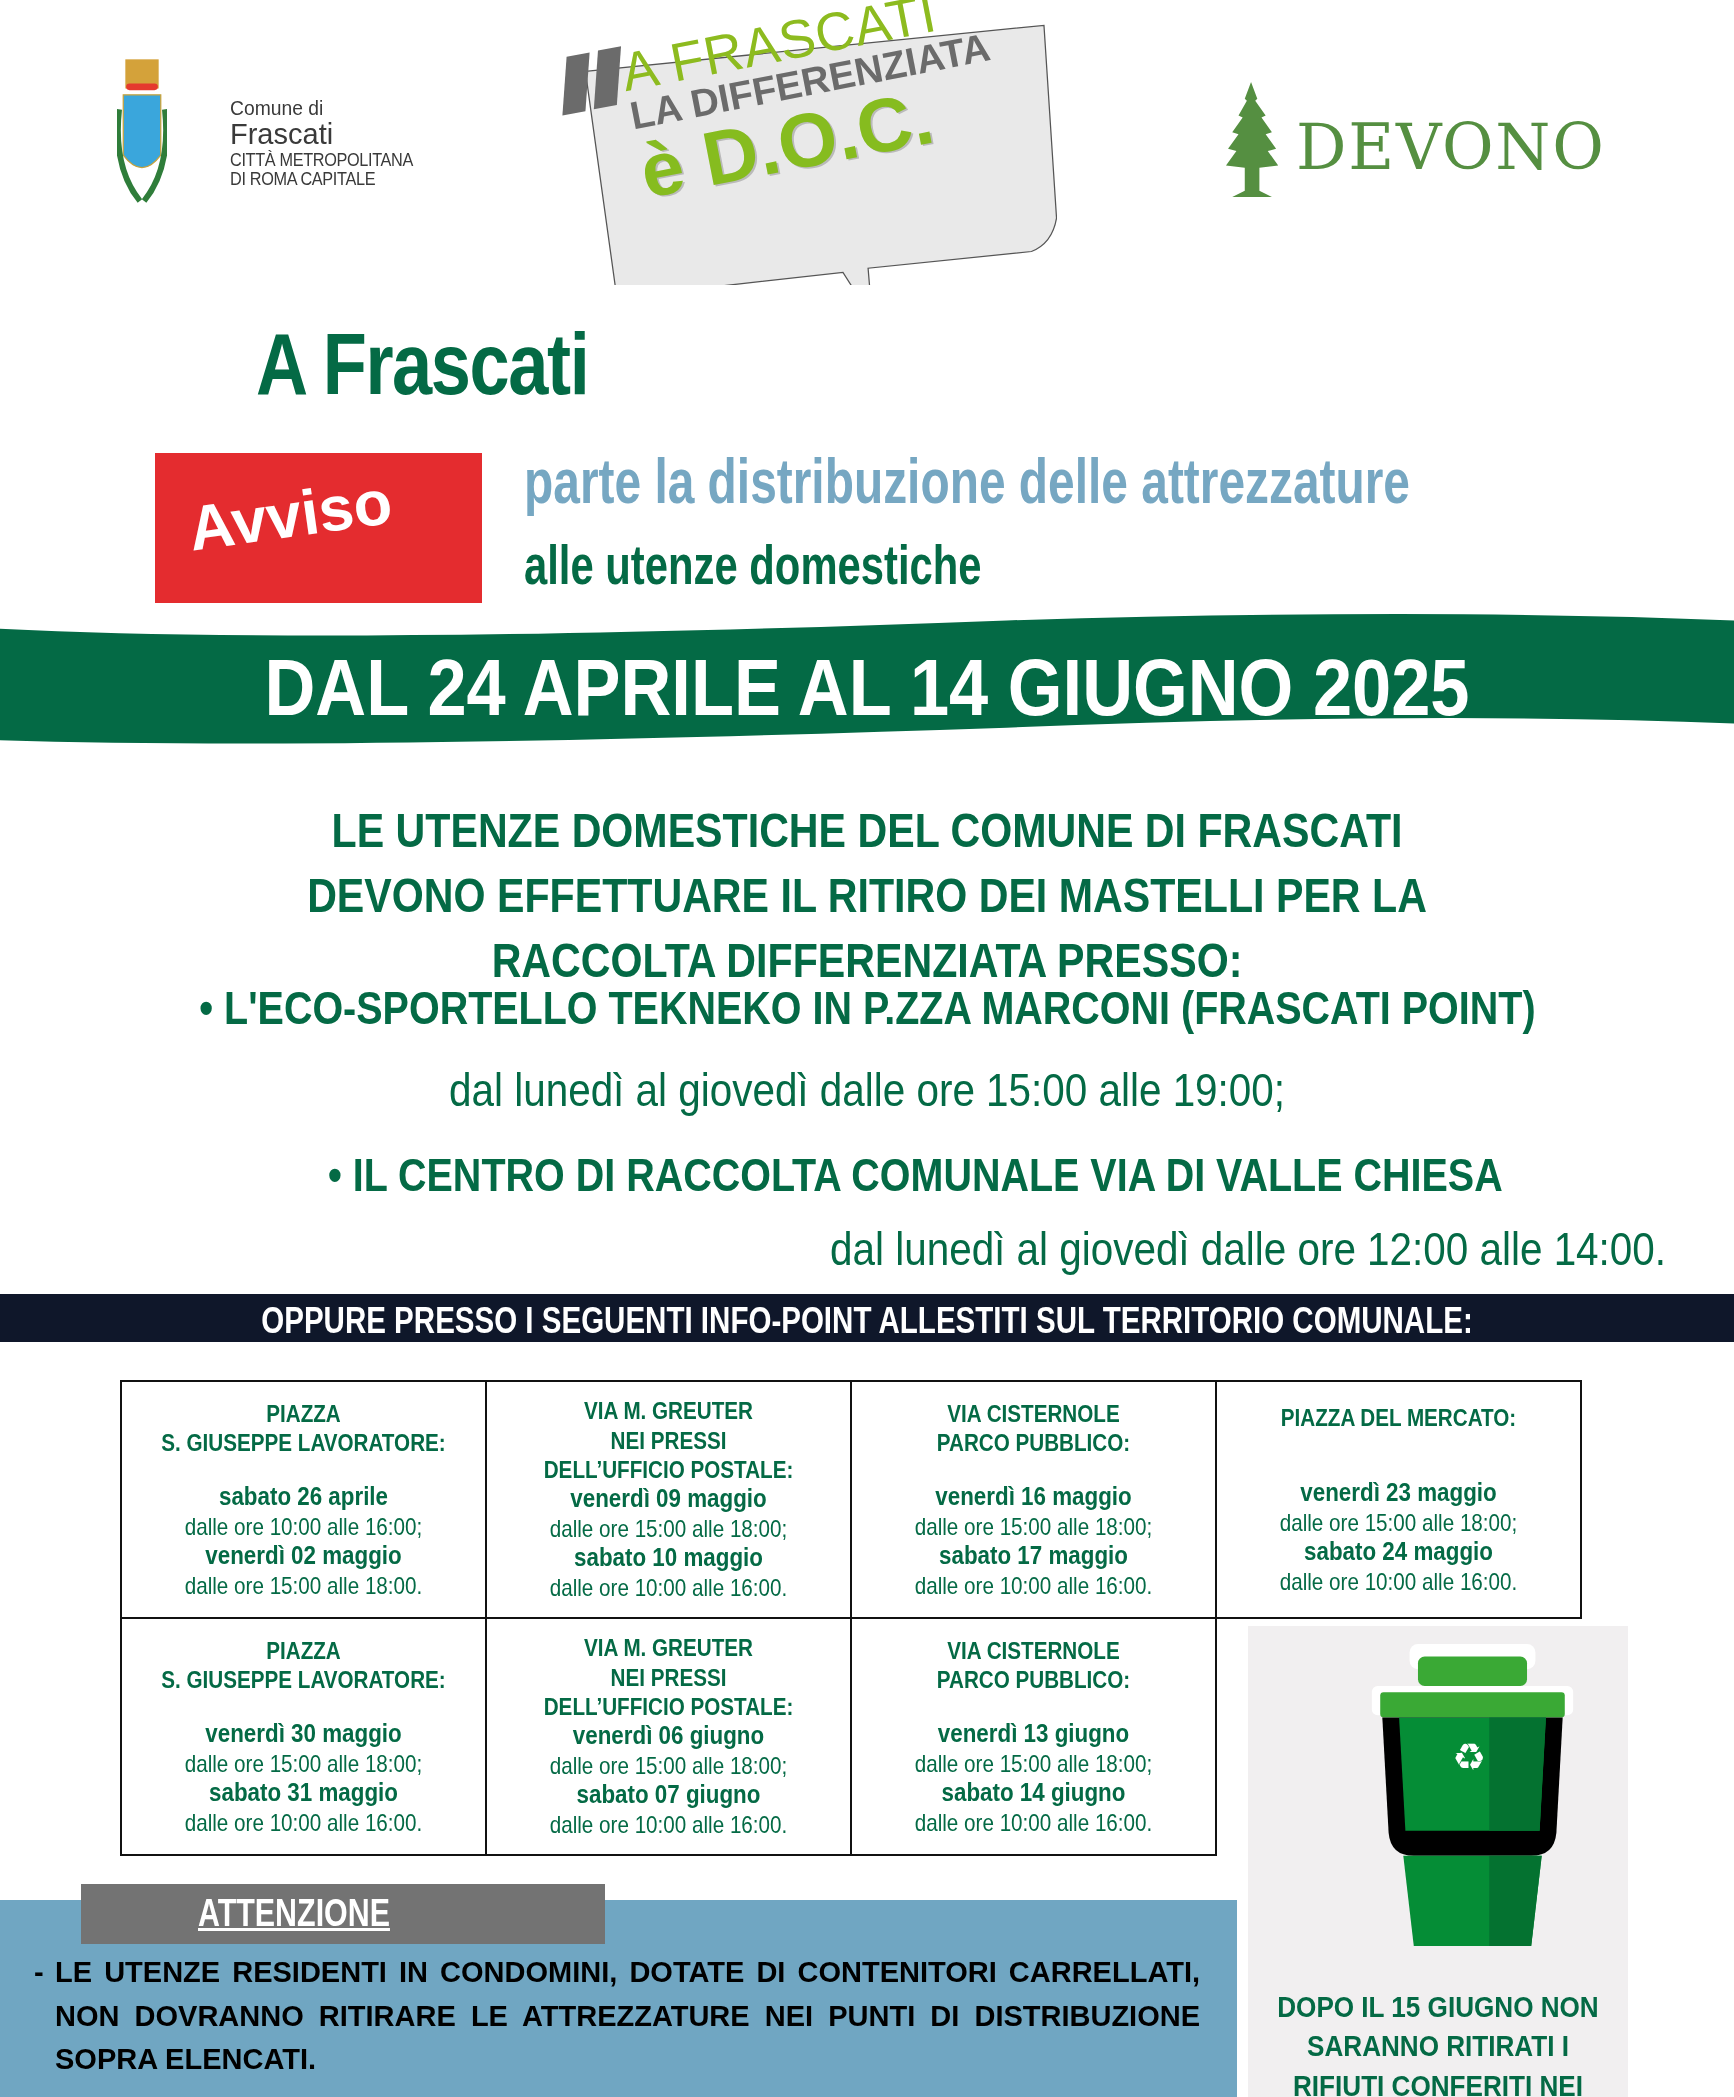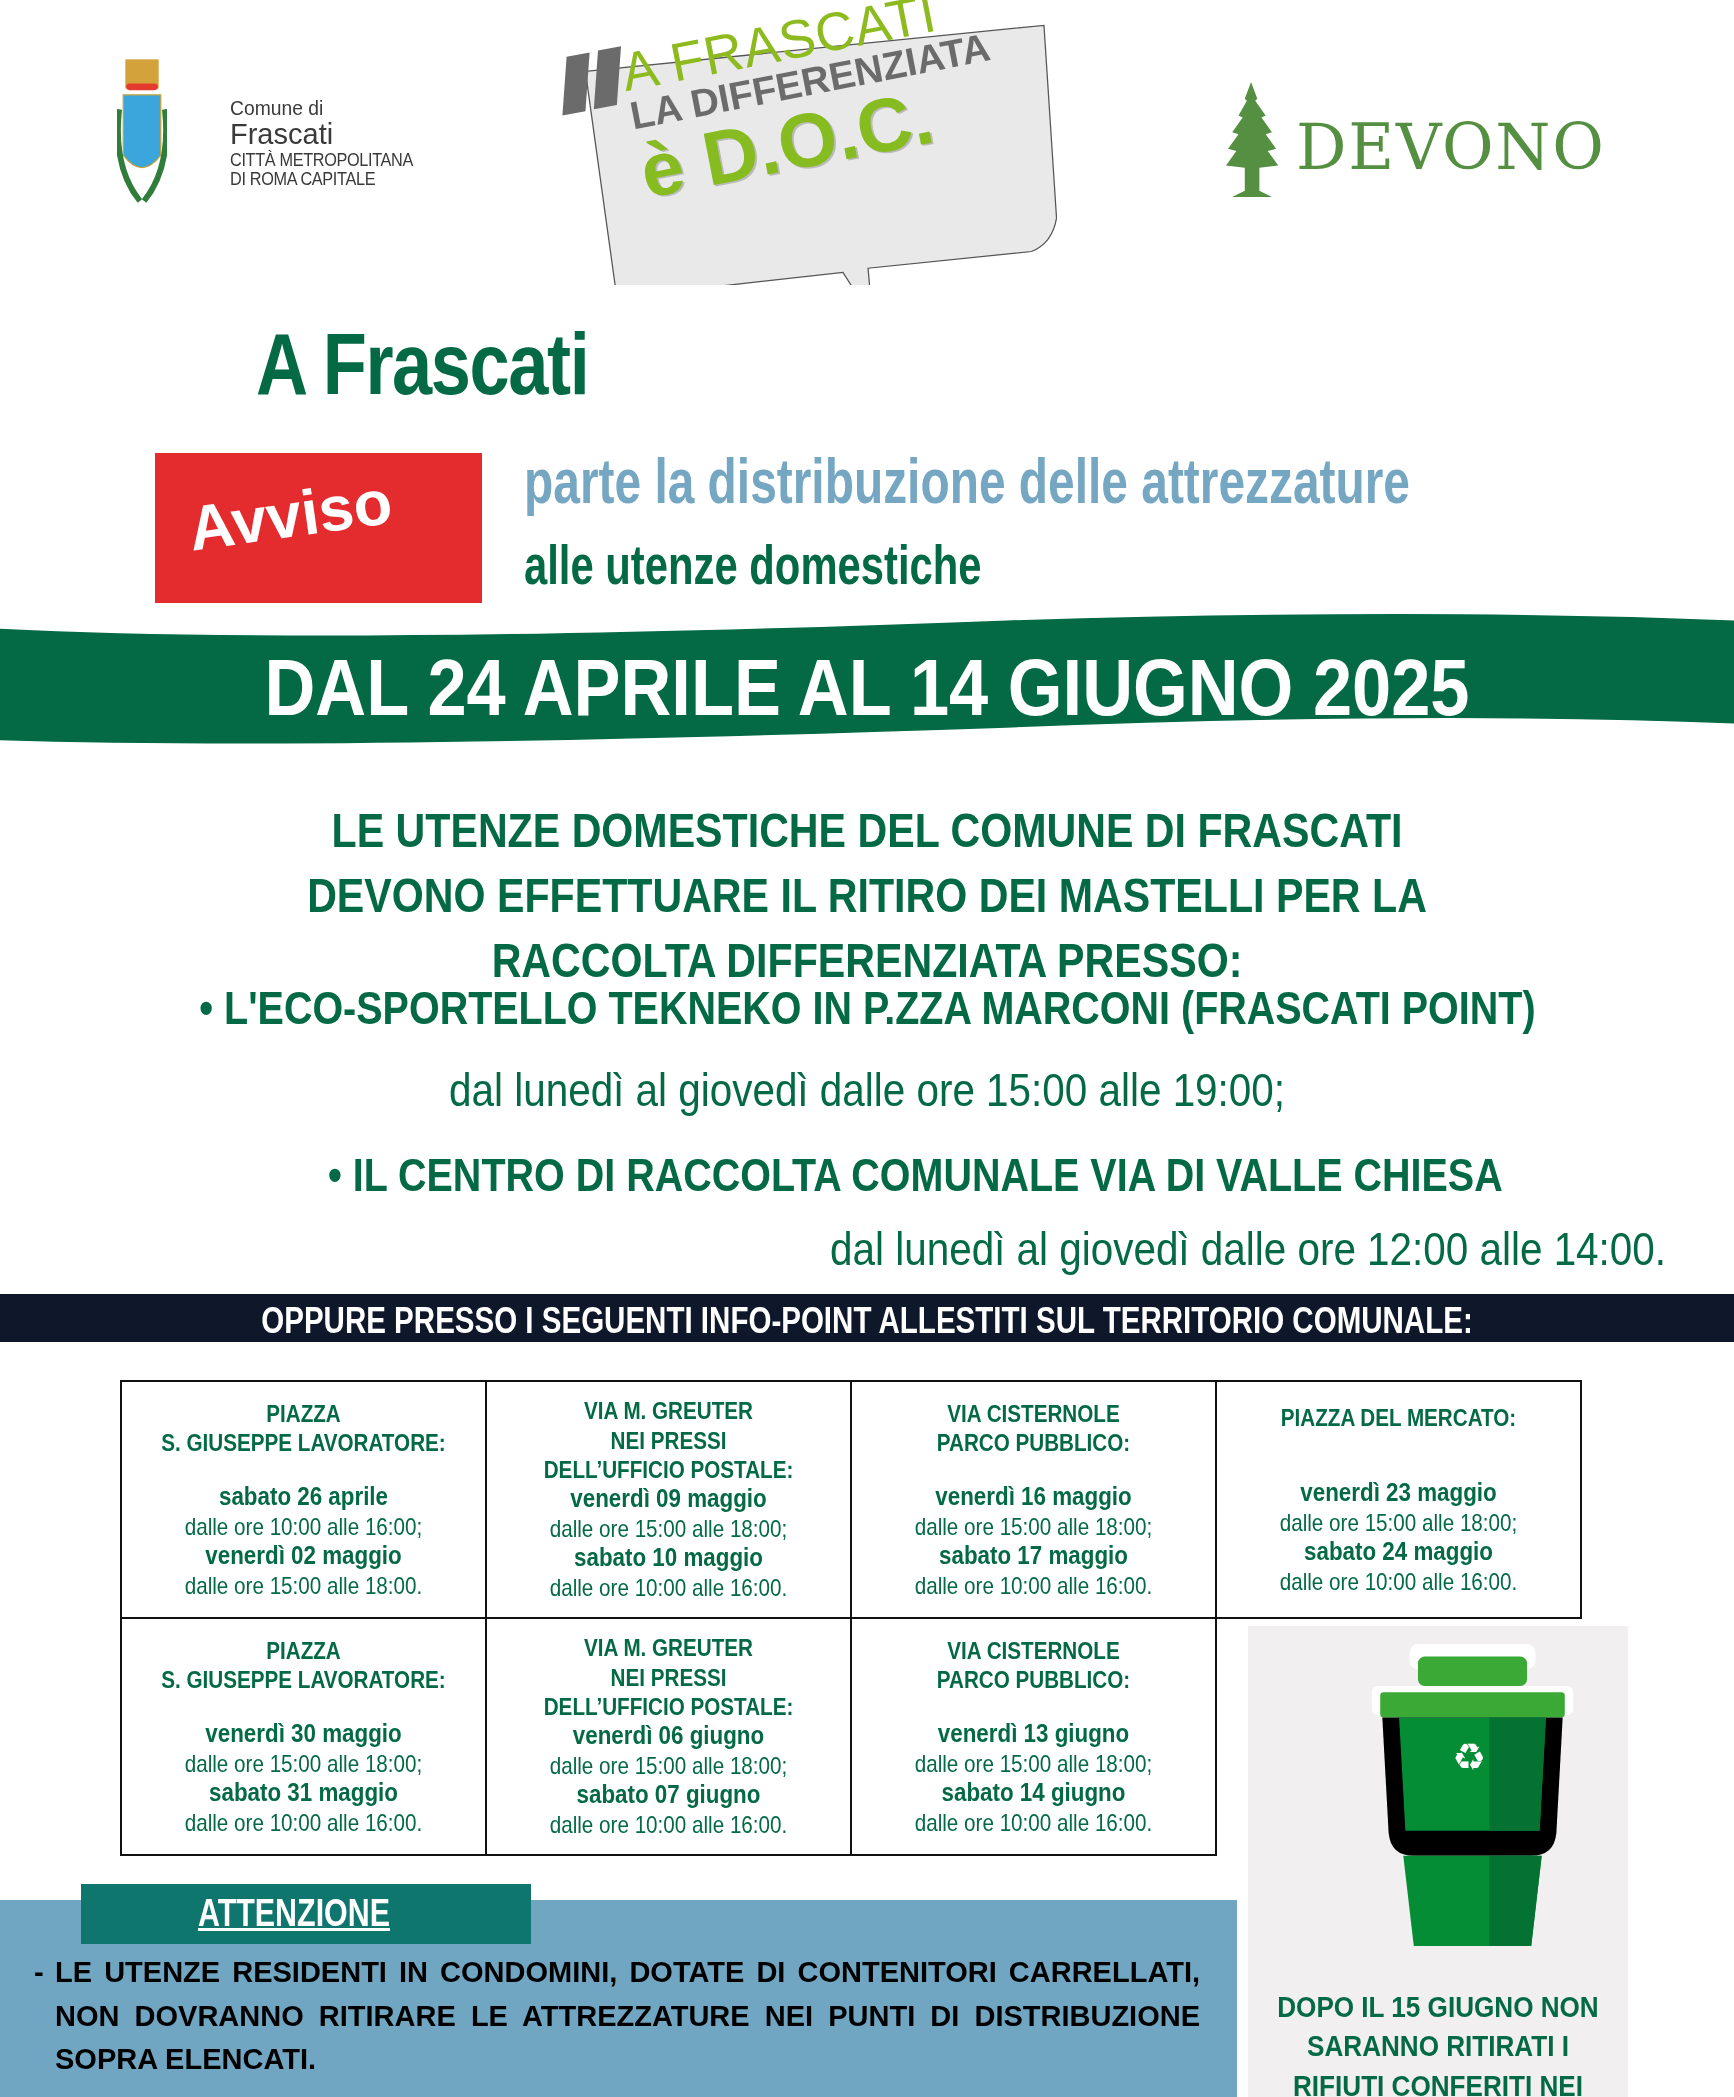--- a/index.html
+++ b/index.html
@@ -53,21 +53,21 @@
   #infopoint-table { left:120px; top:1380px; border-collapse:collapse; position:absolute; }
   #infopoint-table td { border:2.5px solid #111; width:363px; height:235px; padding:0; vertical-align:middle; text-align:center; color:#046a45; }
   #infopoint-table td.empty { border:none; }
   .cell-title { font-size:24px; font-weight:700; line-height:1.22; transform:scaleX(.86); }
   .cell-date { font-size:26px; font-weight:700; line-height:1.15; transform:scaleX(.86); }
   .cell-time { font-size:24px; font-weight:400; line-height:1.22; transform:scaleX(.86); }
   .gap { height:25px; }
 
   
   #attention-panel { left:0; top:1900px; width:1237px; height:294px; background:#70a6c2; }
-  #attention-badge { left:81px; top:1884px; width:450px; height:60px; background:#0f766e; }
+  #attention-badge { left:81px; top:1884px; width:524px; height:60px; background:#737373; }
   #attention-badge span { position:absolute; left:117px; top:8.4px; color:#fff; font-size:38px; font-weight:700; text-decoration:underline; text-decoration-thickness:2.5px; transform:scaleX(.8); transform-origin:left; }
   #attention-list { left:34px; top:1951px; width:1166px; color:#000; font-size:29px; font-weight:700; line-height:1.5; }
   .att-item { display:flex; margin-bottom:12.6px; }
   .att-item .dash { width:21px; flex:none; }
   .att-item .txt { text-align:justify; text-align-last:left; }
 
   
   #bin-panel { left:1248px; top:1626px; width:380px; height:568px; background:#f1eff0; }
   #bin-svg { left:1359px; top:1644px; width:227px; height:302px; }
   #bin-note { left:1248px; top:1988px; width:380px; text-align:center; color:#046a45; font-size:29px; font-weight:700; line-height:1.36; }

